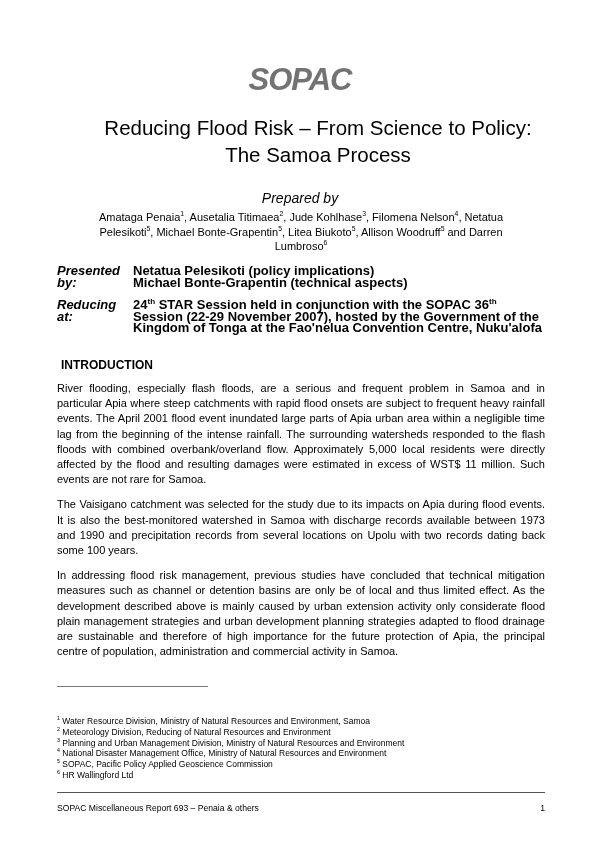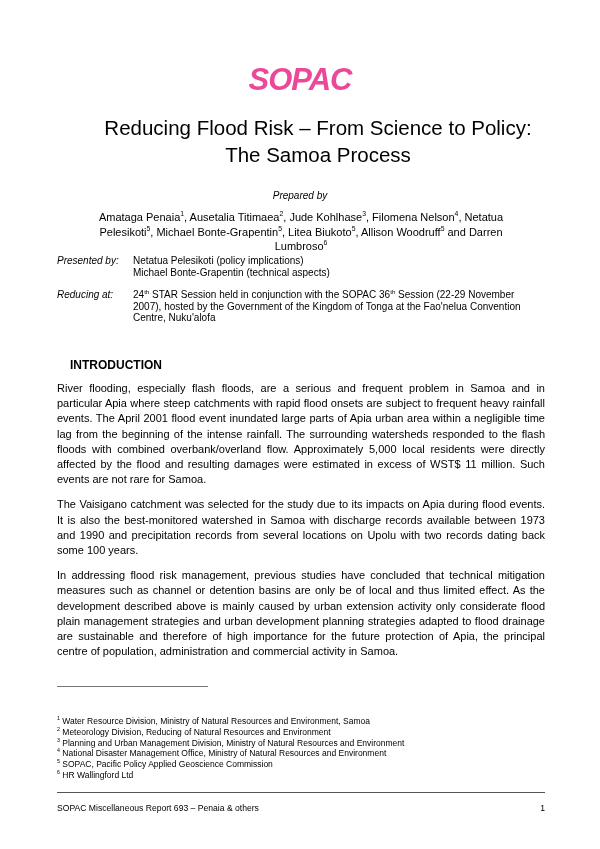--- a/index.html
+++ b/index.html
@@ -41,54 +41,55 @@
     font-weight: normal;
     line-height: 27px;
   }
   .prepared-by {
     position: absolute;
     top: 190px;
     left: 0;
     width: 100%;
     text-align: center;
     font-style: italic;
-    font-size: 10px;
+    font-size: 14px;
   }
   .authors {
     position: absolute;
     top: 210px;
     left: 25px;
     right: 25px;
     text-align: center;
     font-size: 11px;
     line-height: 14.5px;
   }
   sup { font-size: 0.62em; vertical-align: super; line-height: 0; }
   .presented {
     position: absolute;
-    top: 255px;
+    top: 265px;
     left: 0;
     right: 0;
-    font-size: 10px;
+    font-size: 13px;
     line-height: 11.5px;
+    font-weight: bold;
   }
   .presented-row {
     display: grid;
     grid-template-columns: 76px 1fr;
     margin-bottom: 11px;
   }
   .presented-label { font-style: italic; }
   .intro {
     position: absolute;
     top: 358px;
     left: 0;
     right: 0;
   }
   .intro-heading {
-    margin: 0 0 9px 13px;
+    margin: 0 0 9px 4px;
     font-size: 12px;
     font-weight: bold;
   }
   .body-para {
     margin: 0 0 10px 0;
     font-size: 11px;
     line-height: 15.2px;
     text-align: justify;
   }
   .footnote-rule {
@@ -122,21 +123,21 @@
     justify-content: space-between;
     font-size: 8.6px;
     gap: 15px;
   }
 </style>
 </head>
 <body>
 
 <div class="page">
 
-  <div class="logo" style="color: #ec4899;">SOPAC</div>
+  <div class="logo" style="color: #737373;">SOPAC</div>
 
   <h1 class="title">
     <span>Reducing Flood Risk – From Science to Policy:</span><br>
     <span>The Samoa Process</span>
   </h1>
 
   <div class="prepared-by">Prepared by</div>
 
   <div class="content">
 

